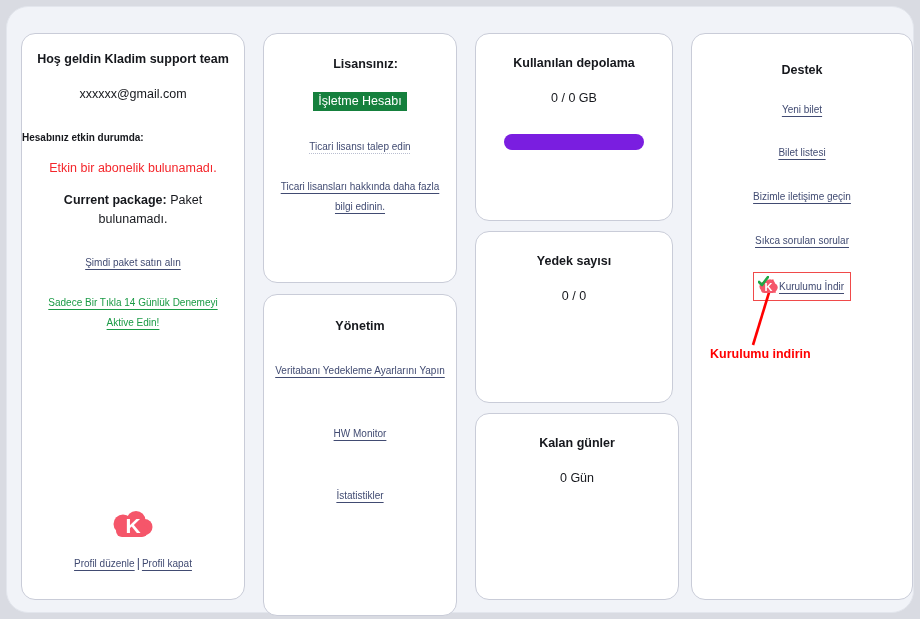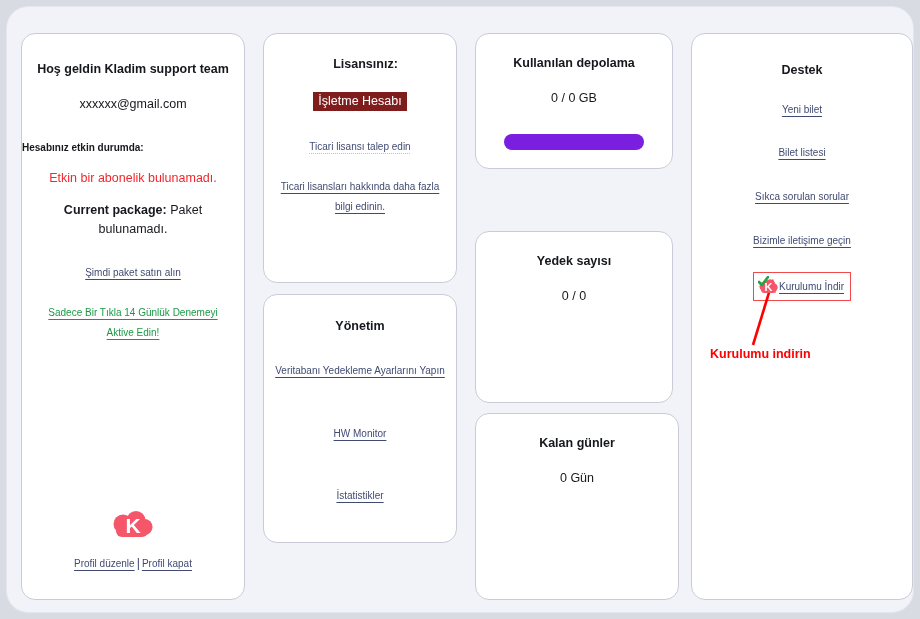--- a/index.html
+++ b/index.html
@@ -49,21 +49,21 @@
     text-decoration: underline;
     text-decoration-style: dotted;
     text-decoration-color: #b9bed0;
   }
   .link-green { color: #1a9a45; text-decoration-color:#1a9a45; }
   .red-text { color: #f4262b; font-size: 12.5px; text-align:center; }
   .muted-strong { font-weight: bold; }
 
   
   #card-account { left: 14px; top: 26px; width: 224px; height: 567px; }
-  #welcome-title { margin-top: 28px; }
+  #welcome-title { margin-top: 18px; }
   #account-email { margin-top: 19px; }
   #status-heading { margin-top: 28px; font-size:10px; font-weight:bold; text-align:left; color:#16181d;}
   #status-msg { margin-top: 18px; }
   #package-line { margin-top: 16px; padding: 0 24px; }
   #buy-package { margin-top: 23px; }
   #trial-link-wrap { margin-top: 20px; padding: 0 22px; }
   #logo-area { position: absolute; left: 0; right: 0; bottom: 58px; text-align: center; }
   #footer-links { position: absolute; left: 0; right: 0; bottom: 26px; text-align: center; font-size: 12.5px; color:#414b72;}
   .sep { color: #414b72; padding: 0 2px; text-decoration: none; }
 
@@ -75,39 +75,39 @@
     display:flex; align-items:center; justify-content:center;
     z-index: 3; letter-spacing: 0;
   }
 
   
   #card-license { left: 256px; top: 26px; width: 194px; height: 250px; }
   #license-title { margin-top: 23px; padding-left: 11px; }
   #license-badge-wrap { margin-top: 20px; text-align:center; }
   #license-badge {
     display: inline-block;
-    background: #7f1d1d;
+    background: #15803d;
     color: #ffffff;
     font-size: 12.5px;
     padding: 2px 5px 3px 5px;
     line-height: 14px;
   }
   #license-link-1 { margin-top: 25px; }
   #license-link-2 { margin-top: 20px; padding: 0 14px; }
 
   
-  #card-management { left: 256px; top: 287px; width: 194px; height: 249px; }
+  #card-management { left: 256px; top: 287px; width: 194px; height: 322px; }
   #mgmt-title { margin-top: 24px; }
   #mgmt-1 { margin-top: 26px; }
   #mgmt-2 { margin-top: 27px; padding: 0 10px; }
   #mgmt-3 { margin-top: 42px; }
   #mgmt-4 { margin-top: 43px; }
 
   
-  #card-storage { left: 468px; top: 26px; width: 198px; height: 136px; }
+  #card-storage { left: 468px; top: 26px; width: 198px; height: 188px; }
   #storage-title { margin-top: 22px; }
   #storage-value { margin-top: 19px; }
   #storage-bar-track {
     margin: 26px auto 0 auto;
     width: 140px; height: 16px;
     border-radius: 10px;
     background: #ffffff;
   }
   #storage-bar-fill {
     height: 16px; border-radius: 10px;
@@ -241,25 +241,25 @@
   </div>
 
   <div class="card" id="card-support">
     <div class="card-title" id="support-title">Destek</div>
     <div class="ctr" id="sup-1">
       <span class="link">Yeni bilet</span>
     </div>
     <div class="ctr" id="sup-2">
       <span class="link">Bilet listesi</span>
     </div>
+    <div class="ctr" id="sup-4">
+      <span class="link">Bizimle iletişime geçin</span>
+    </div>
     <div class="ctr" id="sup-3">
       <span class="link">Sıkca sorulan sorular</span>
-    </div>
-    <div class="ctr" id="sup-4">
-      <span class="link">Bizimle iletişime geçin</span>
     </div>
 
     <div id="download-btn-wrap">
       <span id="download-btn">
         <span class="mini-logo">
           <svg width="19" height="16" viewBox="0 0 19 16" style="position:absolute;left:0;top:0;z-index:2;">
             <circle cx="5.5" cy="7.5" r="5" fill="#f5566a"></circle>
             <circle cx="11" cy="5.5" r="5.2" fill="#f5566a"></circle>
             <circle cx="14.5" cy="8.5" r="4.2" fill="#f5566a"></circle>
             <rect x="2" y="7" width="15" height="7" rx="3.5" fill="#f5566a"></rect>

